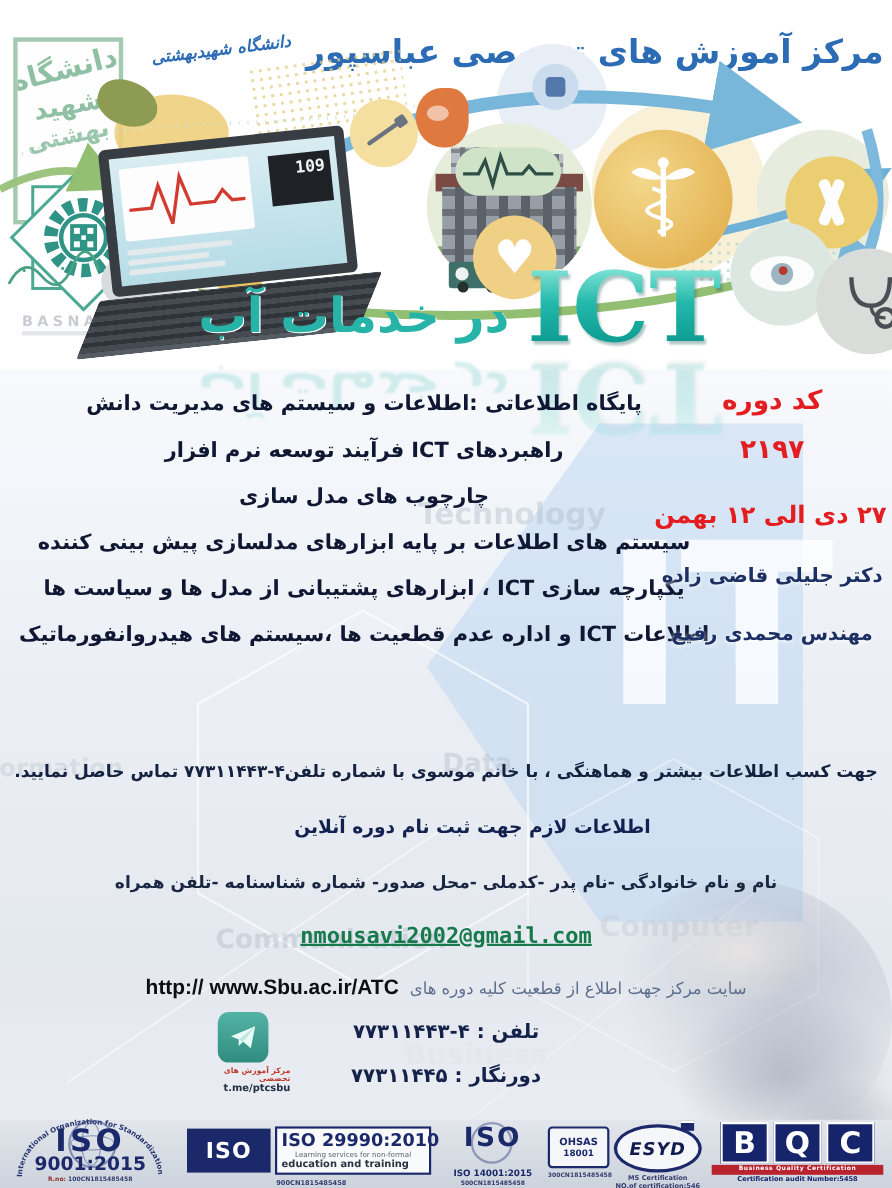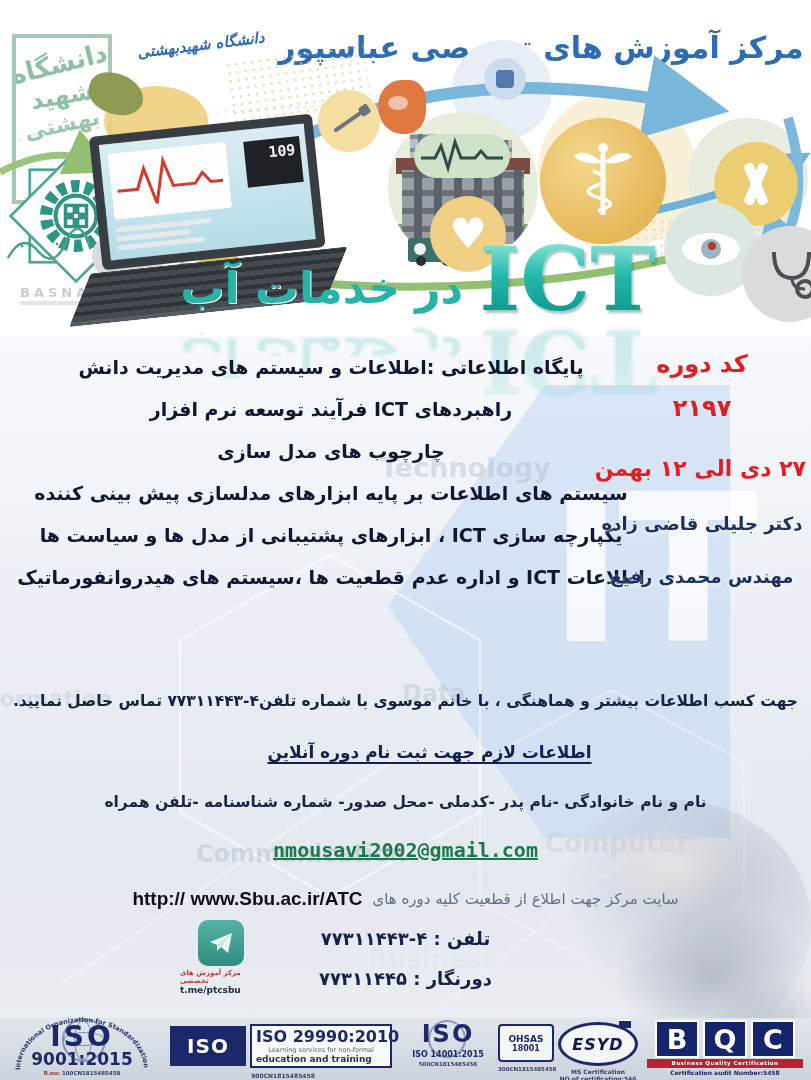--- a/index.html
+++ b/index.html
@@ -99,36 +99,36 @@
   .code-label{font-size:24px;}
   .code-value{font-size:24px;margin-top:16px;}
   .date-range{font-size:22px;margin-top:34px;white-space:nowrap;}
   .instructor{font-size:18px;font-weight:800;color:#1d3063;margin-top:32px;
               text-shadow:0 1px 4px rgba(255,255,255,.95);white-space:nowrap;}
 
   
   .c-line{left:0;width:811px;text-align:center;direction:rtl;color:#15223f;}
   .info-line{top:692px;font-size:15.5px;font-weight:800;}
   .reg-heading{top:742px;font-size:17px;font-weight:800;color:#122150;}
-  .reg-heading span{text-decoration:underline;text-decoration-thickness:2px;text-underline-offset:4px;margin-left:48px;}
+  .reg-heading span{text-decoration-thickness:2px;text-underline-offset:4px;margin-left:48px;}
   .fields-line{top:793px;font-size:15.5px;font-weight:700;color:#1a2742;}
   .email-row{top:838px;display:flex;direction:rtl;justify-content:center;align-items:center;gap:10px;}
   .email-label{font-size:15px;font-weight:800;color:#1a2742;}
   .email-link{font-family:"DejaVu Sans Mono",monospace;font-size:20px;font-weight:700;color:#177a4c;
               text-decoration:underline;direction:ltr;}
   .site-row{top:888px;display:flex;direction:rtl;justify-content:center;align-items:center;gap:10px;}
   .site-label{font-size:15px;font-weight:400;color:#5d6e8c;}
   .site-url{font-family:Liberation Sans, sans-serif;font-size:19px;font-weight:800;color:#0c0f14;direction:ltr;}
   .phone-line{top:928px;font-size:18px;font-weight:800;color:#14224a;}
   .fax-line{top:968px;font-size:18px;font-weight:800;color:#14224a;}
 
   
   .tg-icon{left:198px;top:920px;width:46px;height:46px;border-radius:10px;cursor:pointer;
            background:linear-gradient(180deg,#53b3a4,#2f8d80);display:flex;align-items:center;justify-content:center;}
-  .tg-caption{left:180px;top:969px;width:84px;text-align:left;}
+  .tg-caption{left:180px;top:969px;width:84px;text-align:right;}
   .tg-fa{font-size:7px;font-weight:700;color:#c0392b;direction:rtl;}
   .tg-handle{font-size:9px;font-weight:800;color:#222c44;}
 
   
   .iso-strip{left:0;top:1018px;width:811px;height:62px;background:linear-gradient(180deg,#e2e6ec,#ccd3dc);}
   .b1{left:6px;top:0px;width:152px;height:62px;}
   .b1-iso{position:absolute;left:0;top:2px;width:152px;text-align:center;font-size:28px;font-weight:900;
           letter-spacing:3px;color:#1b296b;}
   .b1-globe{position:absolute;left:56px;top:0px;width:40px;height:40px;border:2px solid #31407e;border-radius:50%;
             opacity:.5;}
@@ -143,21 +143,21 @@
           display:flex;align-items:center;justify-content:center;font-size:20px;font-weight:900;letter-spacing:1px;}
   .b2-right{position:absolute;left:80px;top:0;width:142px;height:44px;border:2px solid #1b296b;background:#f8fafc;
             padding:1px 4px;box-sizing:border-box;}
   .b2-t{font-size:16px;font-weight:900;color:#1b296b;white-space:nowrap;}
   .b2-s1{font-size:6.5px;color:#5a646e;white-space:nowrap;text-align:center;}
   .b2-s2{font-size:9px;font-weight:800;color:#2a3340;white-space:nowrap;}
   .b2-reg{position:absolute;left:0;top:48px;width:226px;text-align:center;font-size:6px;font-weight:700;color:#343e6d;}
   .b3{left:402px;top:2px;width:92px;height:60px;text-align:center;}
   .b3-iso{font-size:24px;font-weight:900;color:#1b296b;letter-spacing:2px;position:relative;}
   .b3-globe{position:absolute;left:26px;top:0px;width:34px;height:34px;border:2px solid #31407e;border-radius:50%;opacity:.45;}
-  .b3-t{font-size:8px;font-weight:800;color:#1b296b;margin-top:2px;}
+  .b3-t{font-size:8px;font-weight:800;color:#1b296b;margin-top:14px;}
   .b3-reg{font-size:5.5px;font-weight:700;color:#343e6d;margin-top:2px;}
   .b4{left:498px;top:6px;width:56px;height:56px;text-align:center;}
   .b4-box{width:52px;height:34px;border:2px solid #1b296b;border-radius:4px;margin:0 auto;background:#f4f6f9;
           display:flex;flex-direction:column;align-items:center;justify-content:center;}
   .b4-t{font-size:9px;font-weight:900;color:#1b296b;}
   .b4-n{font-size:8px;font-weight:700;color:#1b296b;}
   .b4-reg{font-size:5.5px;font-weight:700;color:#343e6d;margin-top:4px;}
   .b5{left:558px;top:4px;width:80px;height:58px;text-align:center;}
   .b5-oval{width:74px;height:38px;border:3px solid #1b296b;border-radius:50%;margin:0 auto;background:#f4f6f9;
            display:flex;align-items:center;justify-content:center;position:relative;}

